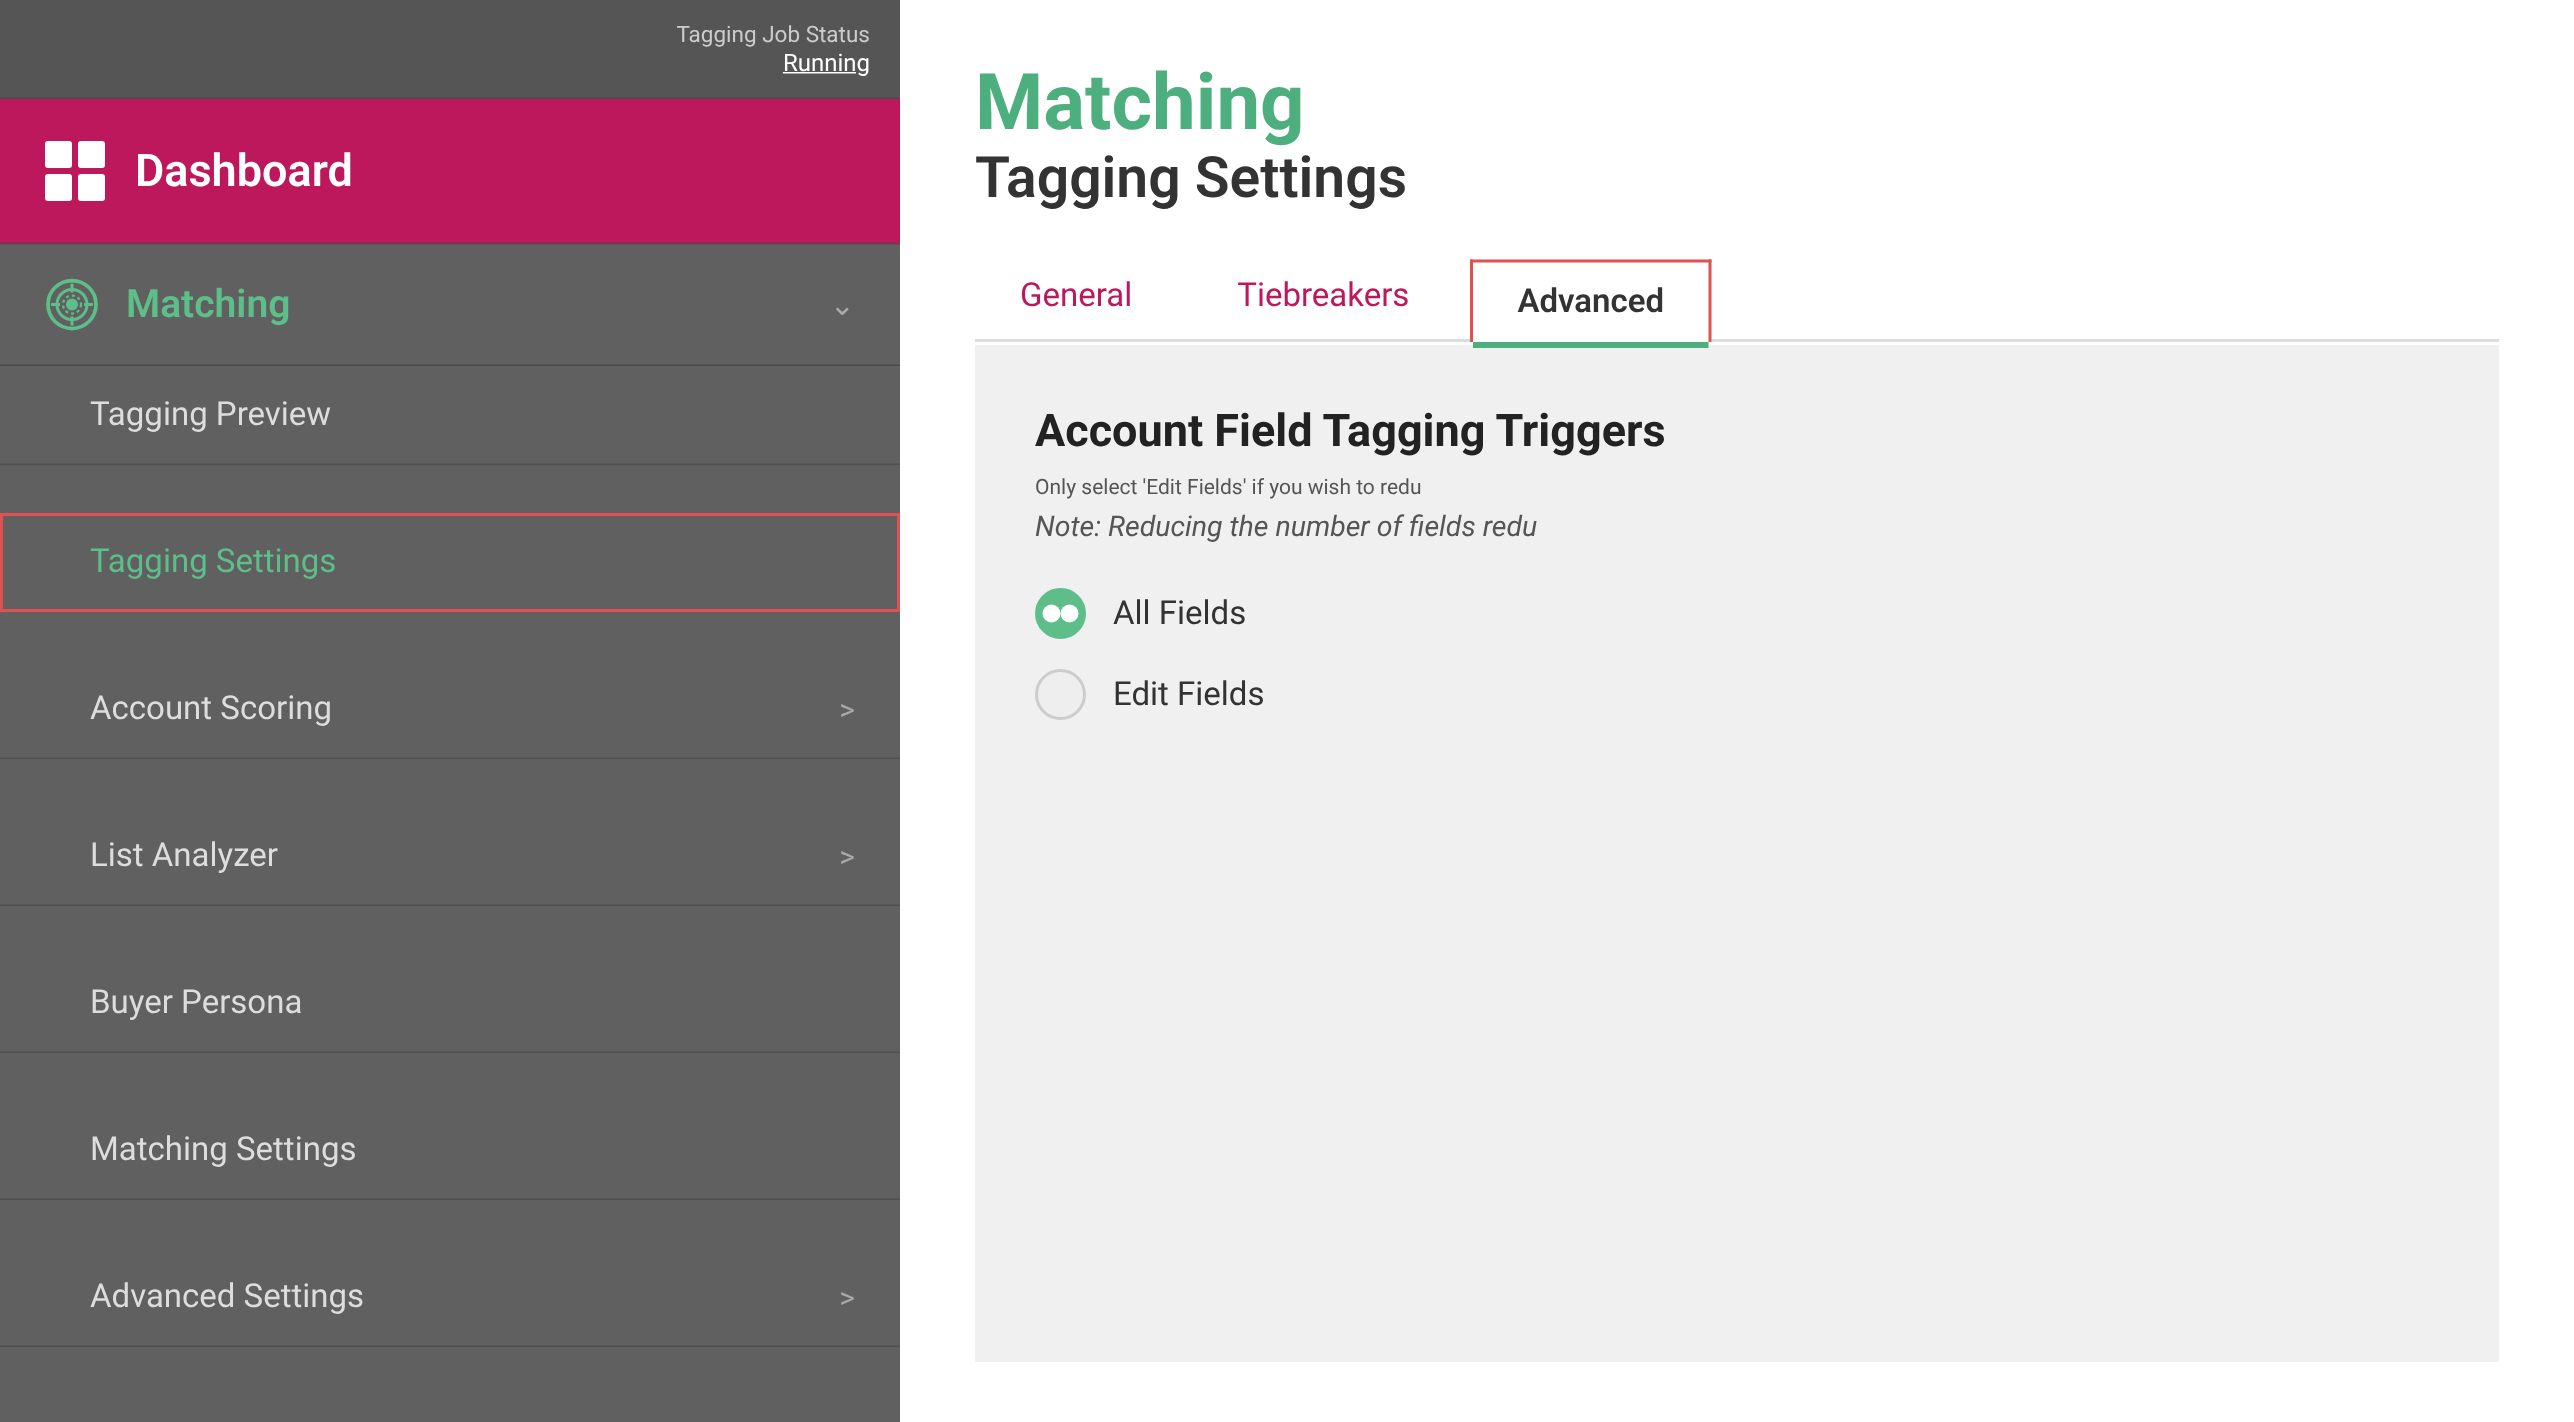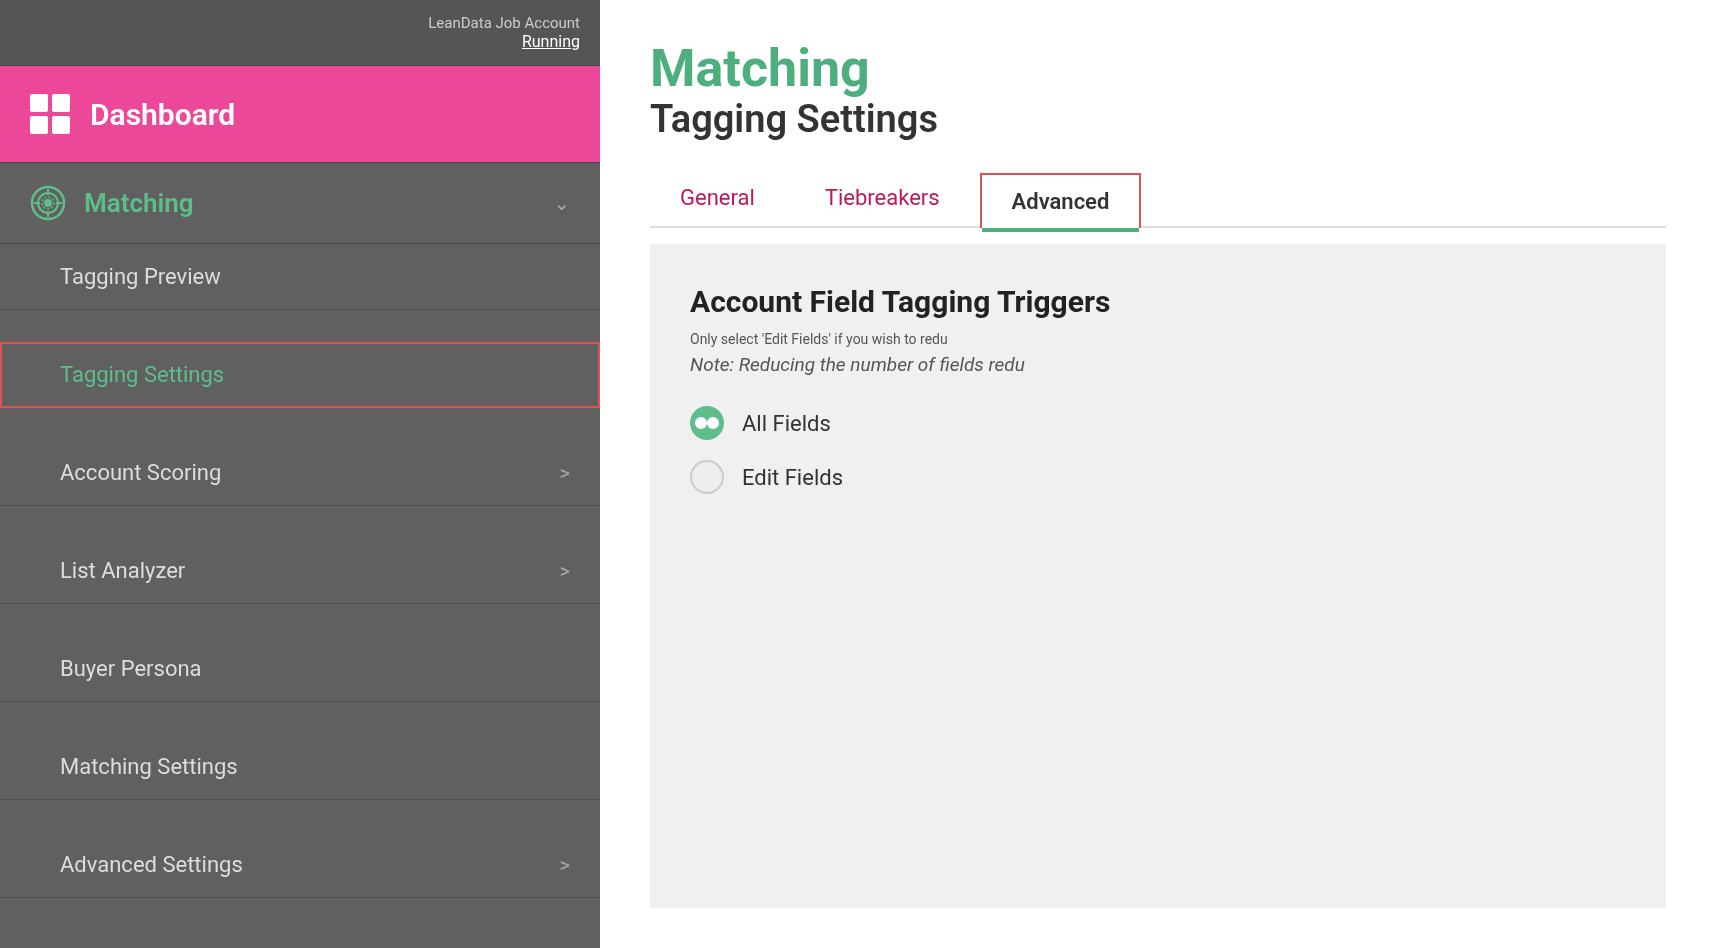--- a/index.html
+++ b/index.html
@@ -36,21 +36,21 @@
       color: #fff;
       text-decoration: underline;
       font-size: 16px;
     }
 
     .sidebar-dashboard {
       display: flex;
       align-items: center;
       padding: 28px 30px;
       border-bottom: 1px solid #4a4a4a;
-      background: #ec4899;
+      background: #be185d;
     }
 
     .dashboard-icon {
       width: 40px;
       height: 40px;
       margin-right: 20px;
       display: grid;
       grid-template-columns: 1fr 1fr;
       gap: 4px;
     }
@@ -179,21 +179,21 @@
       bottom: -4px;
       left: 0;
       right: 0;
       height: 4px;
       background: #4caf7d;
     }
 
     .content-section {
       background: #f0f0f0;
       padding: 40px 40px;
-      margin-top: 16px;
+      margin-top: 2px;
       flex: 1;
     }
 
     .section-title {
       font-size: 30px;
       font-weight: 700;
       color: #222;
       margin-bottom: 12px;
     }
 
@@ -251,21 +251,21 @@
       border-radius: 50%;
       background: white;
     }
   </style>
 </head>
 <body>
 
 <div class="sidebar">
 
   <div class="sidebar-job-status">
-    <span>LeanData Job Account</span>
+    <span>Tagging Job Status</span>
     <span class="status-running">Running</span>
   </div>
 
   <div class="sidebar-dashboard">
     <div class="dashboard-icon">
       <span></span>
         <span></span>
         <span></span>
         <span></span>
     </div>

